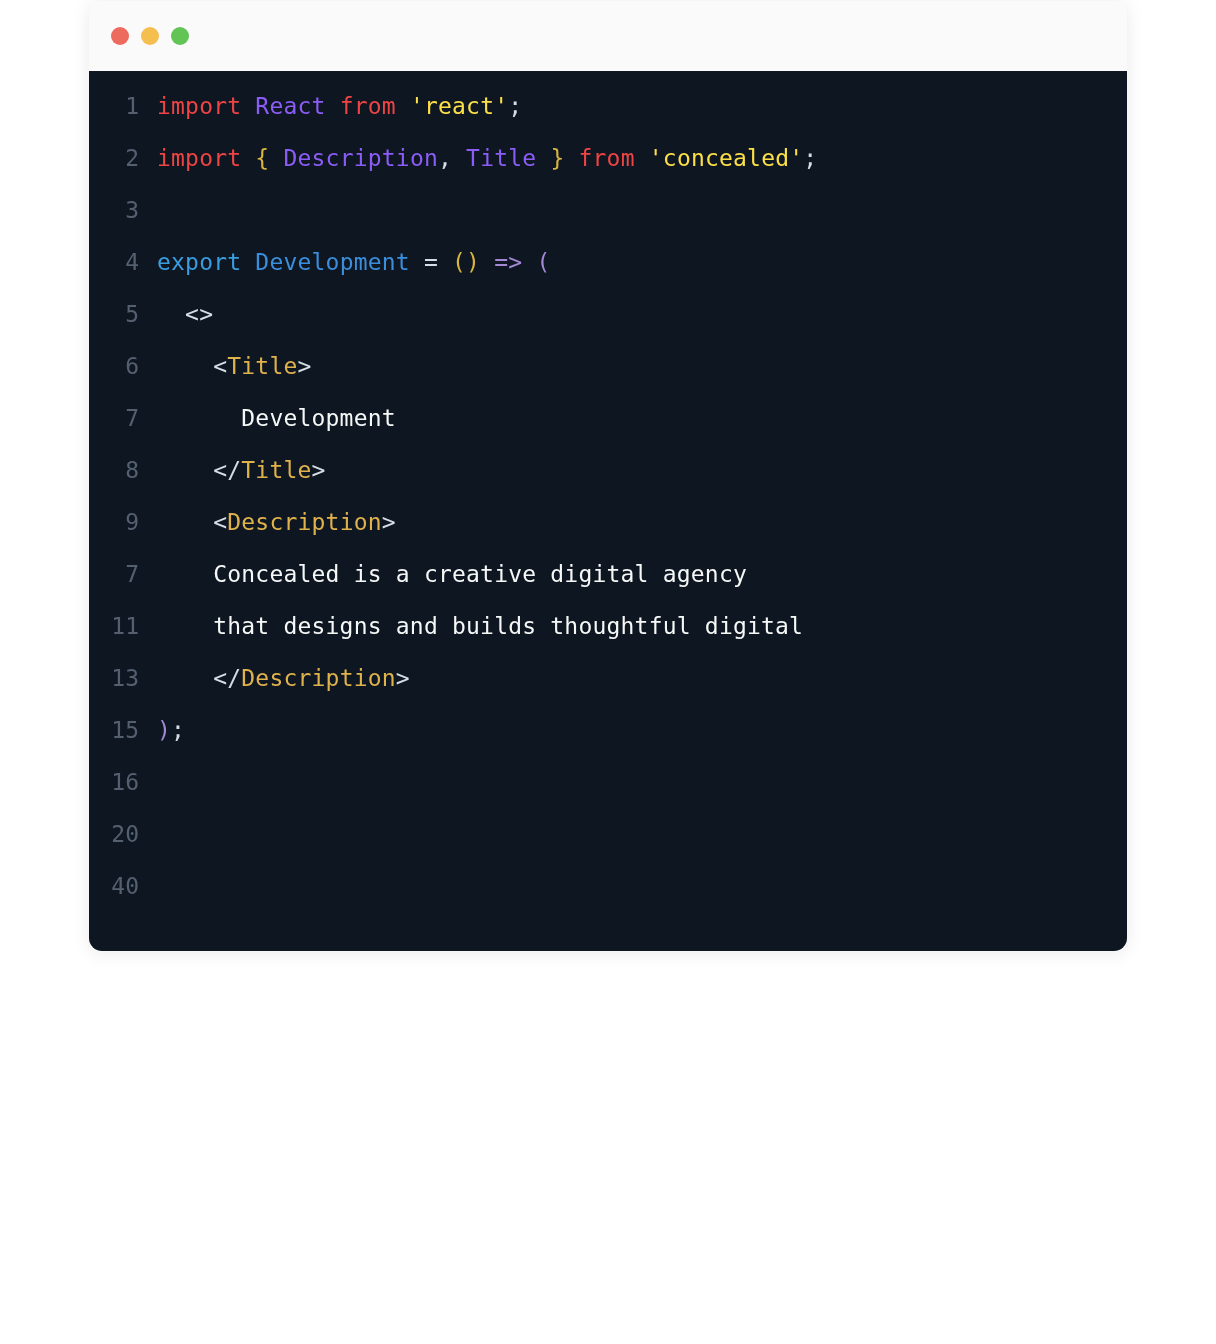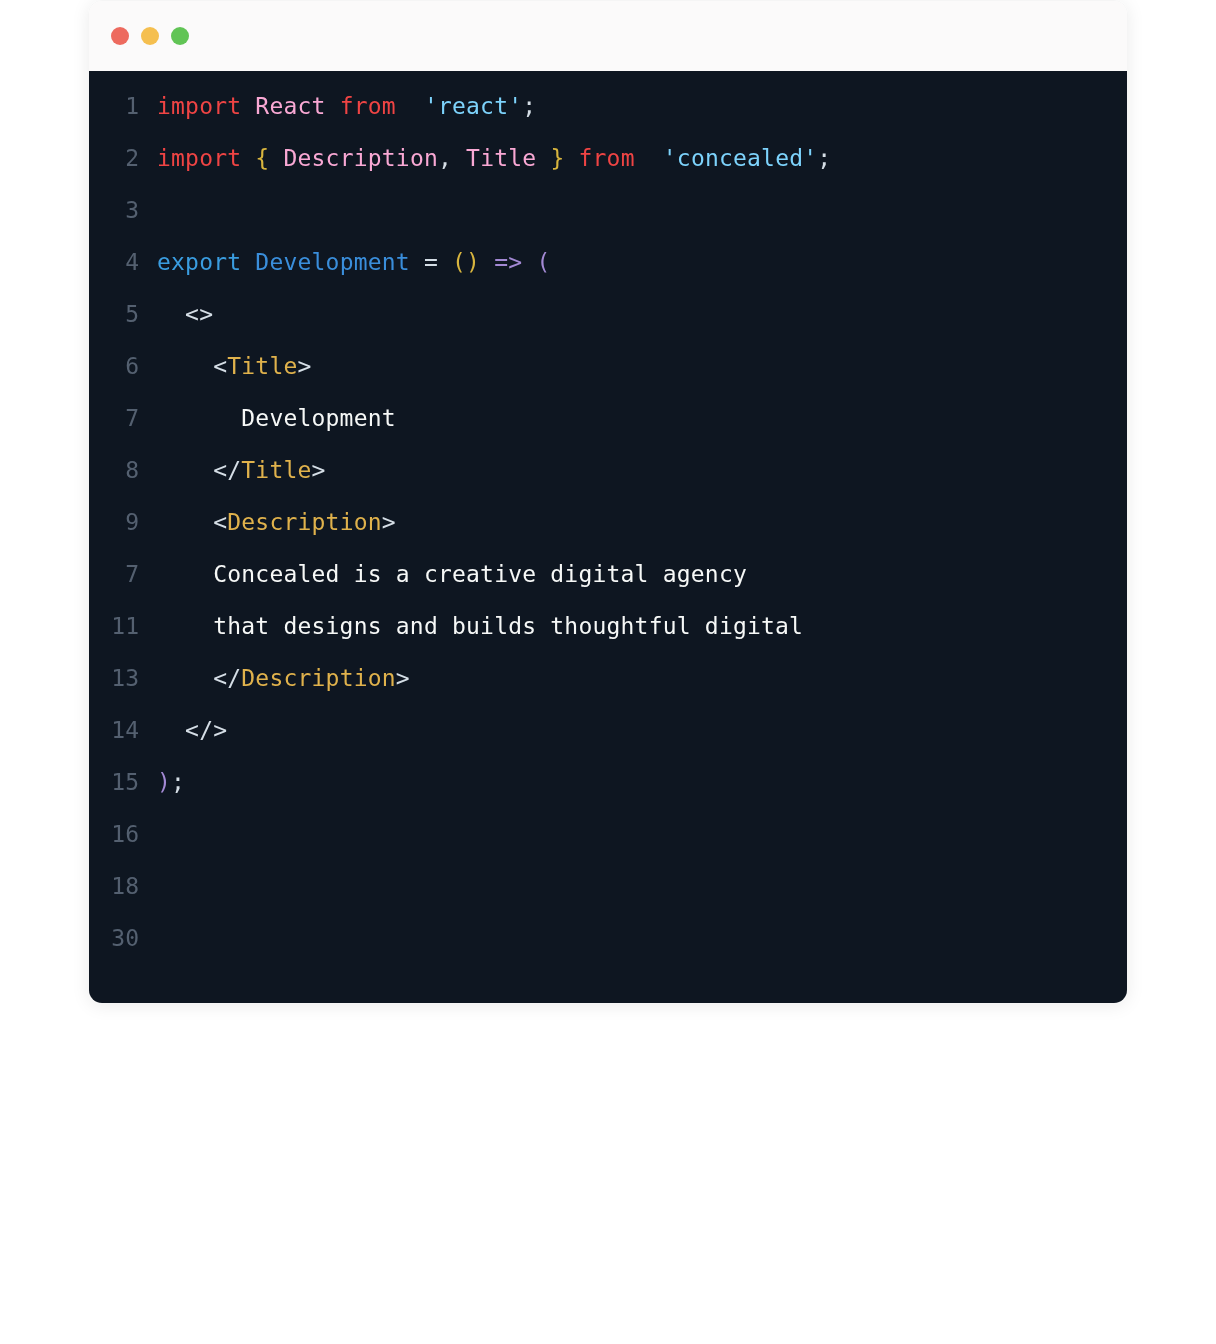--- a/index.html
+++ b/index.html
@@ -55,26 +55,26 @@
     user-select: none;
   }
   .code {
     white-space: pre;
     letter-spacing: 0.2px;
   }
 
   
   .kw-purple { color: #ef4444; }   
   .kw-blue   { color: #3a9de0; }   
-  .id-red    { color: #f9a8d4; }   
+  .id-red    { color: #8b5cf6; }   
   .fn-blue   { color: #3a8edb; }   
   .brace     { color: #d8b53e; }   
   .paren1    { color: #d8b53e; }   
   .paren2    { color: #a389d4; }   
-  .str       { color: #7dd3fc; margin-left: 14px; }   
+  .str       { color: #fde047; }   
   .punct     { color: #d5dee6; }   
   .angle     { color: #d5dee6; }   
   .tagname   { color: #e0b24c; }   
   .text      { color: #f6f8f7; }   
   .eq        { color: #d5dee6; }
   .arrow     { color: #a389d4; }
 </style>
 </head>
 <body>
 
@@ -127,33 +127,29 @@
       </div>
       <div class="line">
         <div class="gutter">11</div>
         <div class="code"><span class="text">    that designs and builds thoughtful digital</span></div>
       </div>
       <div class="line">
         <div class="gutter">13</div>
         <div class="code"><span class="punct">    </span><span class="angle">&lt;/</span><span class="tagname">Description</span><span class="angle">&gt;</span></div>
       </div>
       <div class="line">
-        <div class="gutter">14</div>
-        <div class="code"><span class="punct">  </span><span class="angle">&lt;/</span><span class="angle">&gt;</span></div>
-      </div>
-      <div class="line">
         <div class="gutter">15</div>
         <div class="code"><span class="paren2">)</span><span class="punct">;</span></div>
       </div>
       <div class="line">
         <div class="gutter">16</div>
         <div class="code"></div>
       </div>
       <div class="line">
-        <div class="gutter">18</div>
+        <div class="gutter">20</div>
         <div class="code"></div>
       </div>
       <div class="line">
-        <div class="gutter">30</div>
+        <div class="gutter">40</div>
         <div class="code"></div>
       </div>
     </div>
 </div>
 
 </body></html>

